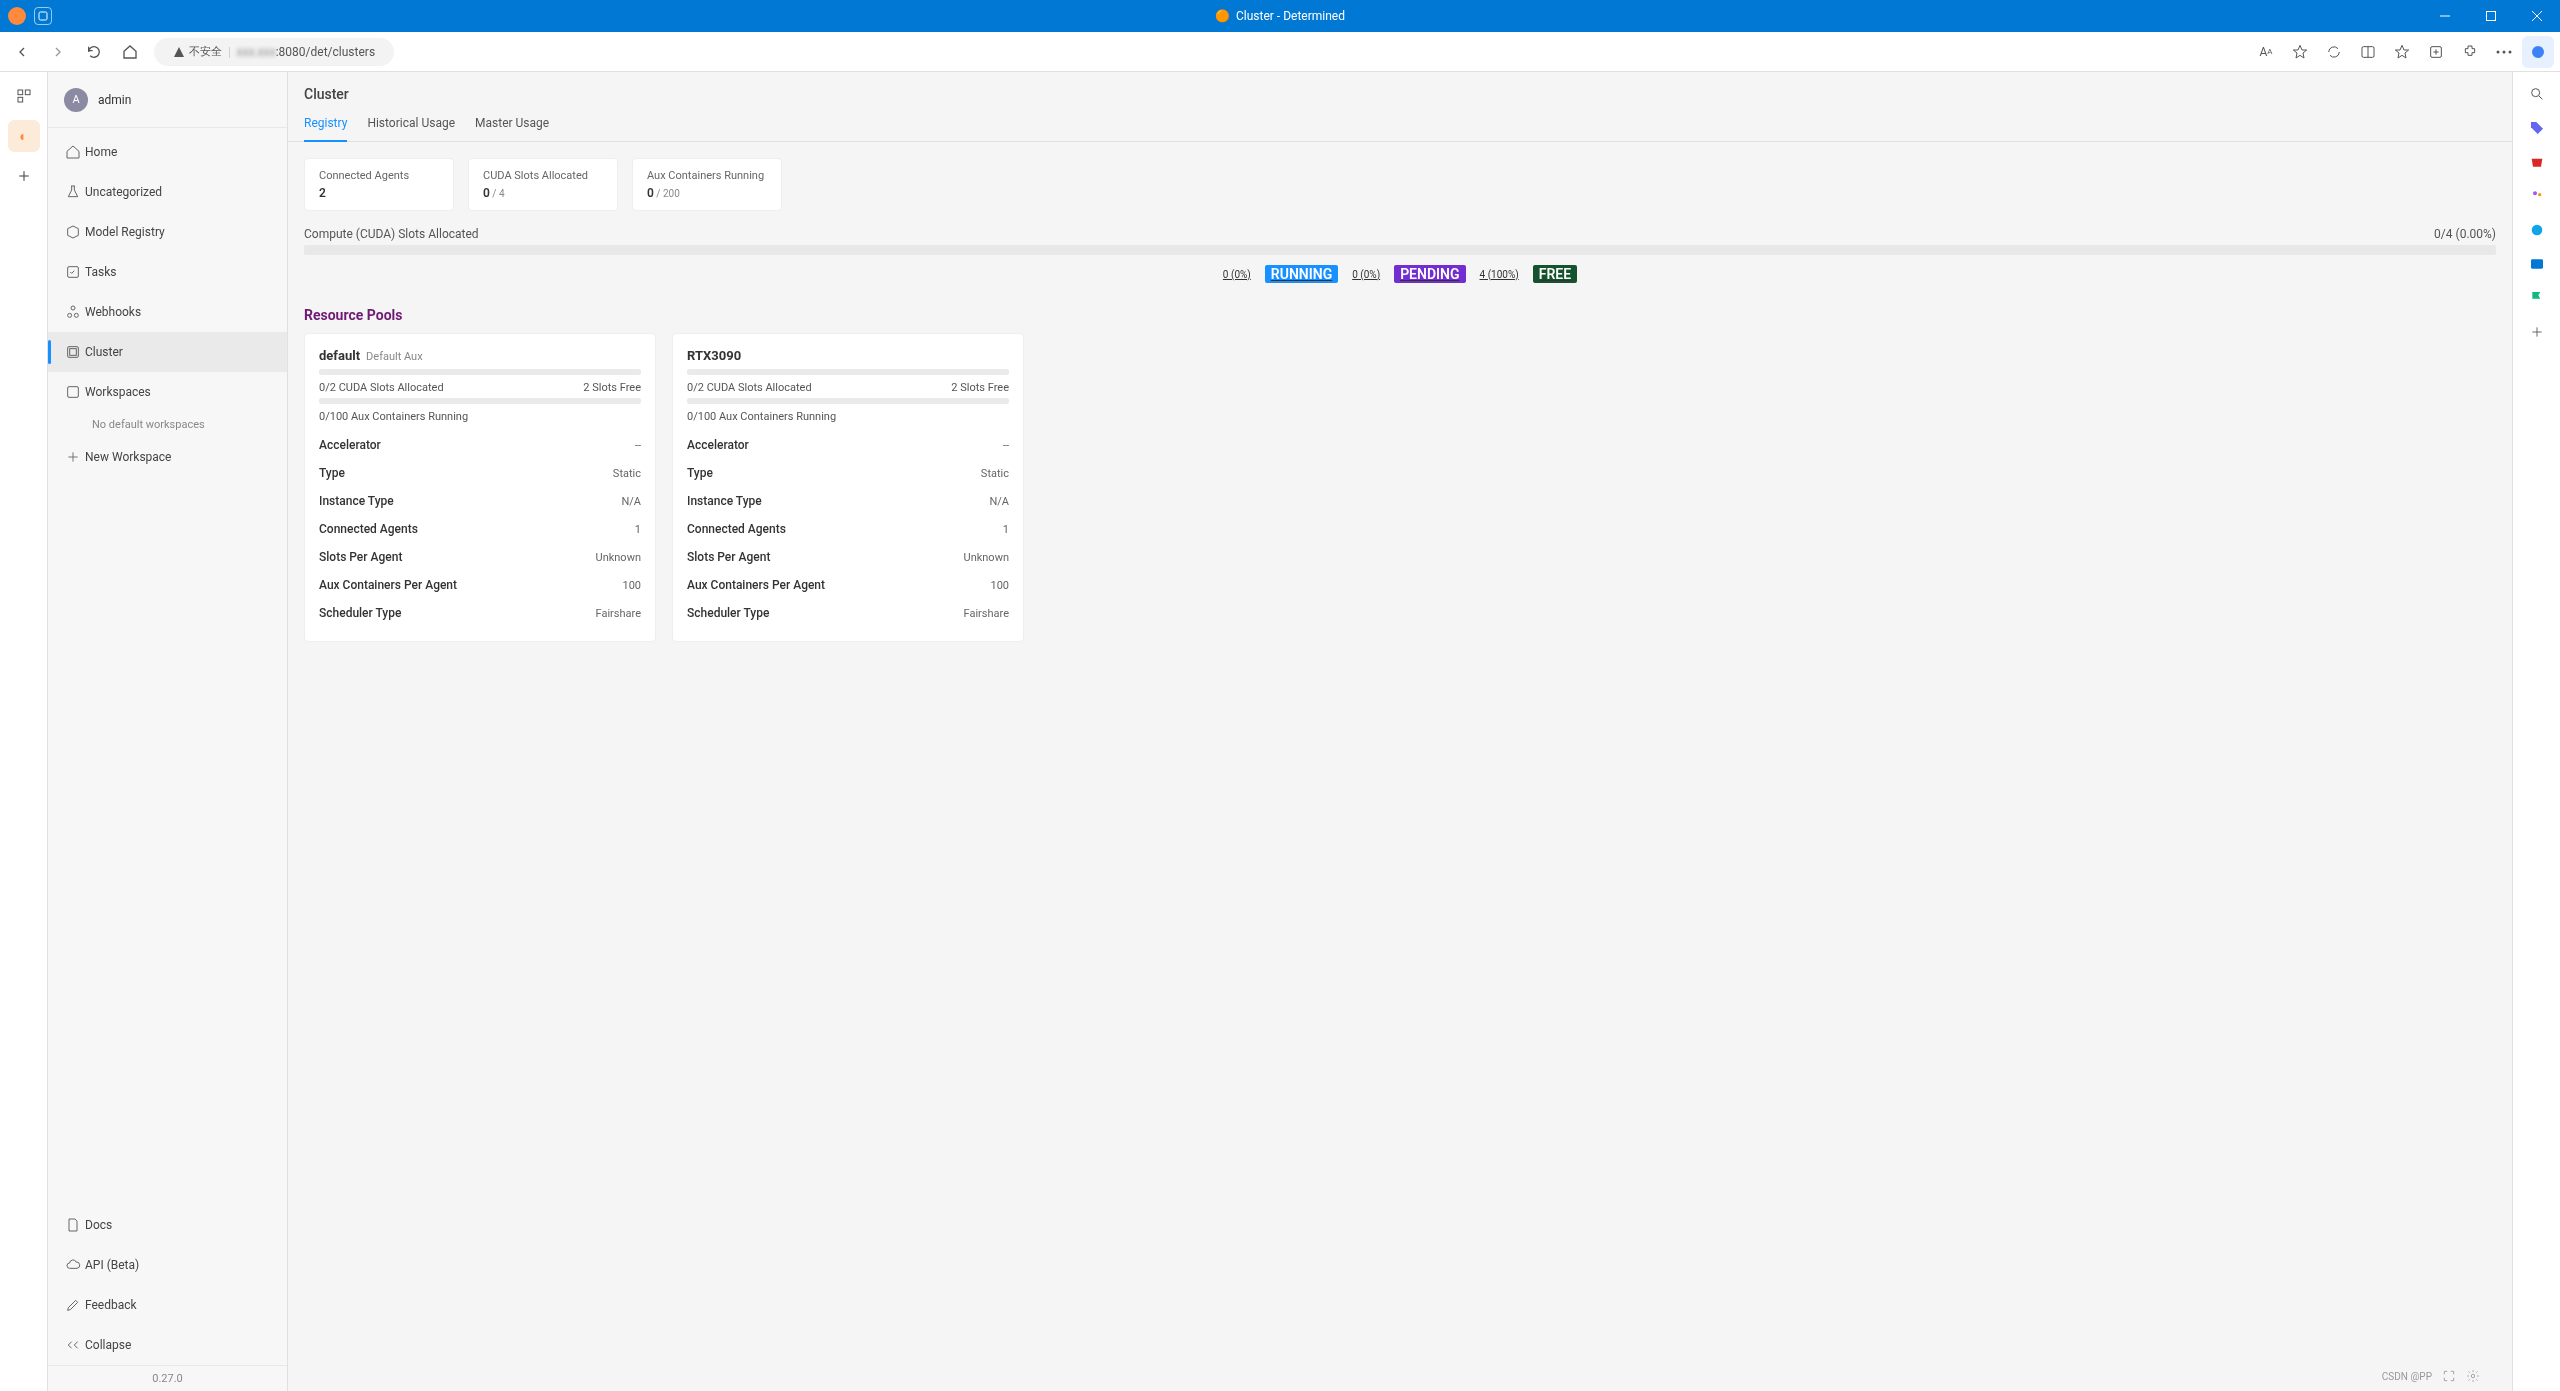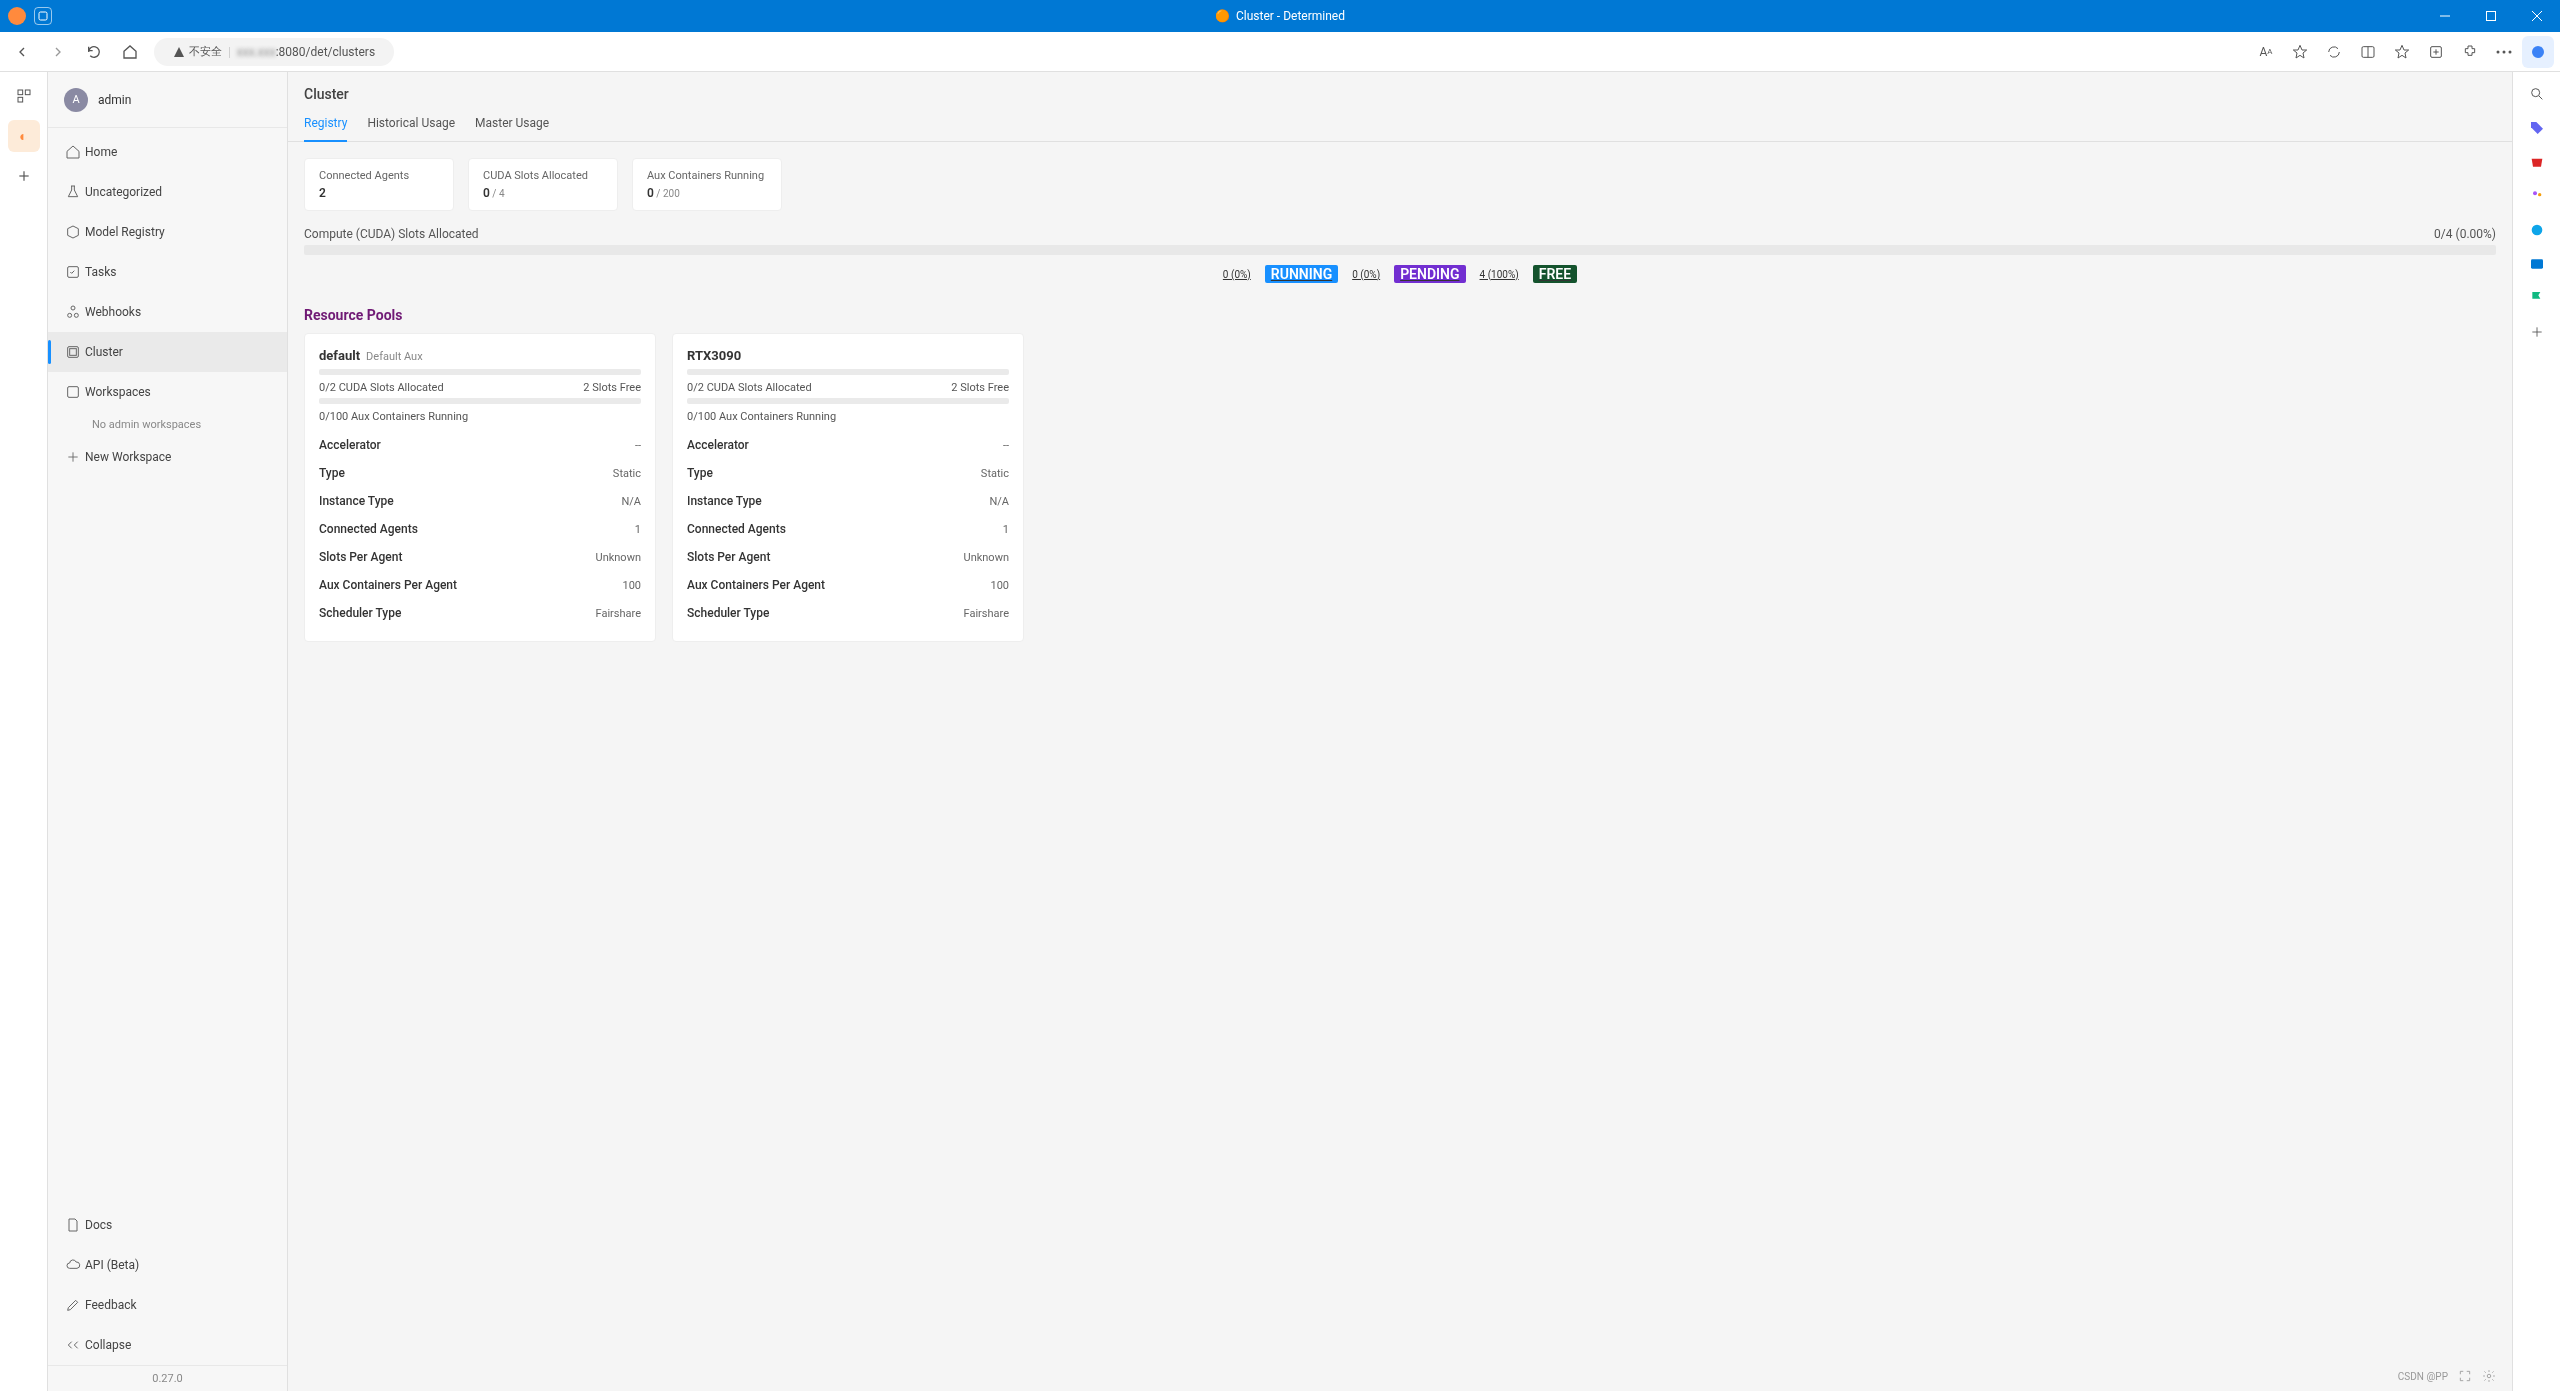--- a/index.html
+++ b/index.html
@@ -75,21 +75,21 @@
 .pool-card { width: 352px; background: #fff; border: 1px solid #eee; border-radius: 4px; padding: 14px; }
 .pool-card .title { font-size: 13px; font-weight: 700; margin-bottom: 6px; }
 .pool-card .title .sub { font-weight: 400; font-size: 11px; color: #888; margin-left: 6px; }
 .pool-bar { height: 6px; background: #eaeaea; border-radius: 2px; margin-bottom: 6px; }
 .pool-row { display: flex; justify-content: space-between; font-size: 11px; color: #555; margin-bottom: 4px; }
 .pool-table { margin-top: 8px; }
 .pool-table .prow { display: flex; justify-content: space-between; align-items: center; padding: 7px 0; font-size: 12px; }
 .pool-table .prow .plabel { color: #333; font-weight: 500; max-width: 60%; }
 .pool-table .prow .pval { color: #666; font-size: 11px; }
 
-.footer-status { position:absolute; right:16px; bottom:8px; display:flex; align-items:center; gap:10px; color:#999; font-size:10px;}
+.footer-status { position:absolute; right:32px; bottom:8px; display:flex; align-items:center; gap:10px; color:#999; font-size:10px;}
 svg { display:block; }
 </style>
 </head>
 <body>
 
 <div class="titlebar">
   <div class="left-icons">
     <div class="dot"></div>
     <div class="copilot">
       <svg width="12" height="12" viewBox="0 0 24 24">
@@ -284,21 +284,21 @@
         <span>Cluster</span>
       </div>
       <div class="nav-item">
         <span class="nic">
             <svg width="16" height="16" viewBox="0 0 24 24">
               <rect x="4" y="4" width="16" height="16" rx="2" fill="none" stroke="#666" stroke-width="1.5"></rect>
             </svg>
           </span>
         <span>Workspaces</span>
       </div>
-      <div class="nav-sub">No admin workspaces</div>
+      <div class="nav-sub">No default workspaces</div>
       <div class="nav-item">
         <span class="nic">
             <svg width="14" height="14" viewBox="0 0 24 24">
               <line x1="12" y1="4" x2="12" y2="20" stroke="#666" stroke-width="1.5"></line>
               <line x1="4" y1="12" x2="20" y2="12" stroke="#666" stroke-width="1.5"></line>
             </svg>
           </span>
         <span>New Workspace</span>
       </div>
 

